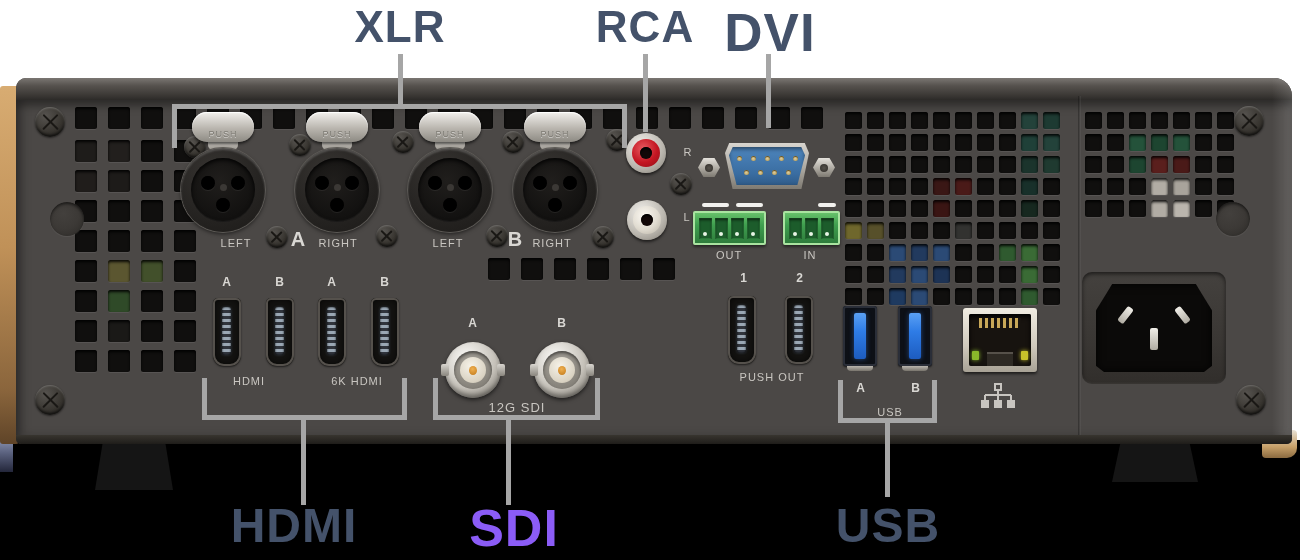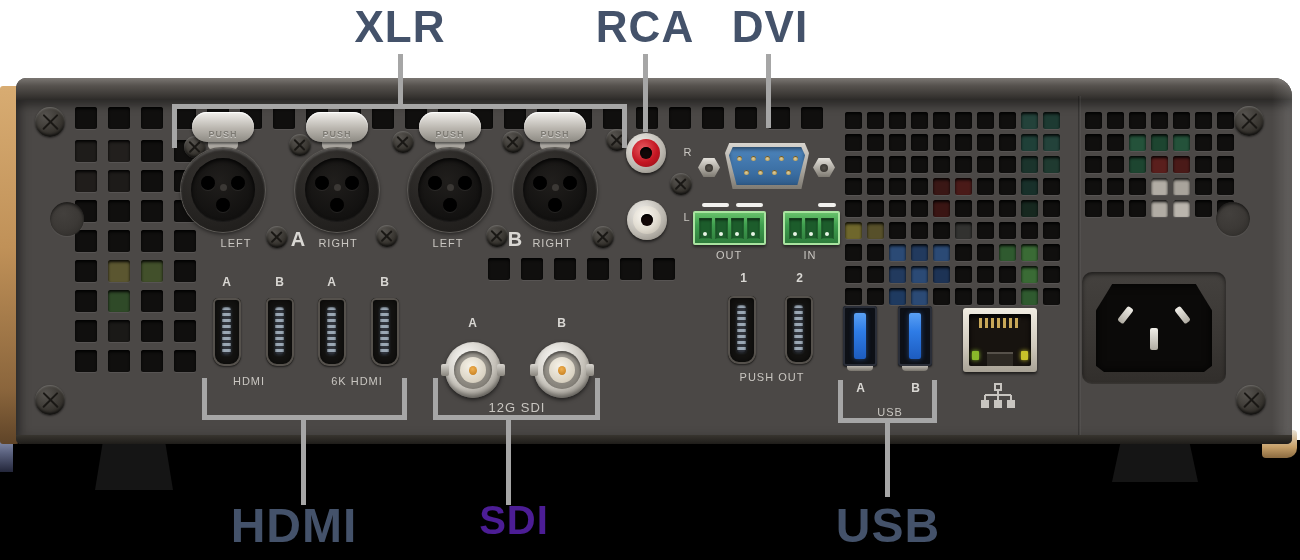--- a/index.html
+++ b/index.html
@@ -50,21 +50,21 @@
   .lbl{position:absolute;transform:translateX(-50%);color:#c9c6c1;font-size:12px;letter-spacing:1px;
       white-space:nowrap;z-index:5;}
   .lbl.b{font-weight:bold;color:#d9d7d3;}
   .lbl.big{font-size:20px;font-weight:bold;color:#d9d7d3;letter-spacing:0;}
   .lbl.sm{font-size:11px;}
   
   .xlr{position:absolute;width:84px;height:124px;z-index:4;}
   .push-latch{position:absolute;left:11px;top:0;width:62px;height:30px;border-radius:15px;
       background:linear-gradient(180deg,#f2f0ec,#b9b5ae 55%,#8d8a83);display:flex;align-items:center;justify-content:center;
       box-shadow:0 2px 3px rgba(0,0,0,0.6), inset 0 1px 1px #fff;}
-  .push-latch span{font-size:9px;font-weight:bold;color:#7d7a73;letter-spacing:1px;margin-top:14px;
+  .push-latch span{font-size:9px;font-weight:normal;color:#7d7a73;letter-spacing:1px;margin-top:14px;
       text-shadow:0 1px 0 rgba(255,255,255,0.5);}
   .push-tab{position:absolute;left:27px;top:28px;width:30px;height:10px;background:linear-gradient(180deg,#d8d5cf,#9a968f);
       border-radius:0 0 5px 5px;}
   .xlr-body{position:absolute;left:0;top:36px;width:84px;height:84px;border-radius:50%;
       background:radial-gradient(circle at 40% 30%,#383532,#262422 55%,#1b1917 100%);
       box-shadow:0 0 0 1px #5c5955, 0 2px 4px rgba(0,0,0,0.6), inset 0 2px 2px rgba(255,255,255,0.18);}
   .xlr-inner{position:absolute;left:10px;top:10px;width:64px;height:64px;border-radius:50%;
       background:radial-gradient(circle at 45% 35%,#201e1c,#121110 70%);
       box-shadow:inset 0 2px 4px rgba(0,0,0,0.9), inset 0 -1px 1px rgba(255,255,255,0.06);}
   .hole{position:absolute;width:14px;height:14px;border-radius:50%;background:#000;
@@ -574,32 +574,32 @@
       <div class="prong" style="left:83px;top:22px;width:7px;height:18px;transform:rotate(-38deg);"></div>
       <div class="prong" style="left:54px;top:44px;width:8px;height:22px;"></div>
     </div>
   </div>
 
   <div class="plug" style="left:50px;top:202px;"></div>
   <div class="plug" style="left:1216px;top:202px;"></div>
 
   <div class="callout" style="left:645px;top:2px;font-size:44px;color:#44526a;">RCA</div>
   <div class="callout" style="left:400px;top:2px;font-size:44px;color:#44526a;">XLR</div>
-  <div class="callout" style="left:770px;top:2px;font-size:44px;color:#44526a;">DVI</div>
+  <div class="callout" style="left:770px;top:2px;font-size:53px;color:#44526a;">DVI</div>
 
   <div class="cline" style="left:398px;top:54px;width:5px;height:54px;background:#a6a6a6;"></div>
   <div class="cline" style="left:172px;top:104px;width:455px;height:5px;background:#a6a6a6;"></div>
   <div class="cline" style="left:172px;top:104px;width:5px;height:44px;background:#a6a6a6;"></div>
   <div class="cline" style="left:622px;top:104px;width:5px;height:44px;background:#a6a6a6;"></div>
 
   <div class="cline" style="left:643px;top:54px;width:5px;height:78px;background:#a6a6a6;"></div>
   <div class="cline" style="left:766px;top:54px;width:5px;height:74px;background:#a6a6a6;"></div>
 
   <div class="callout" style="left:294px;top:498px;font-size:48px;color:#44526a;">HDMI</div>
-  <div class="callout" style="left:514px;top:498px;font-size:40px;color:#4c1d95;">SDI</div>
+  <div class="callout" style="left:514px;top:498px;font-size:52px;color:#8b5cf6;">SDI</div>
   <div class="callout" style="left:888px;top:498px;font-size:48px;color:#44526a;">USB</div>
 
   <div class="cline" style="left:202px;top:415px;width:205px;height:5px;background:#a6a6a6;"></div>
   <div class="cline" style="left:202px;top:378px;width:5px;height:42px;background:#a6a6a6;"></div>
   <div class="cline" style="left:402px;top:378px;width:5px;height:42px;background:#a6a6a6;"></div>
   <div class="cline" style="left:301px;top:415px;width:5px;height:90px;background:#a6a6a6;"></div>
 
   <div class="cline" style="left:433px;top:415px;width:167px;height:5px;background:#a6a6a6;"></div>
   <div class="cline" style="left:433px;top:378px;width:5px;height:42px;background:#a6a6a6;"></div>
   <div class="cline" style="left:595px;top:378px;width:5px;height:42px;background:#a6a6a6;"></div>

